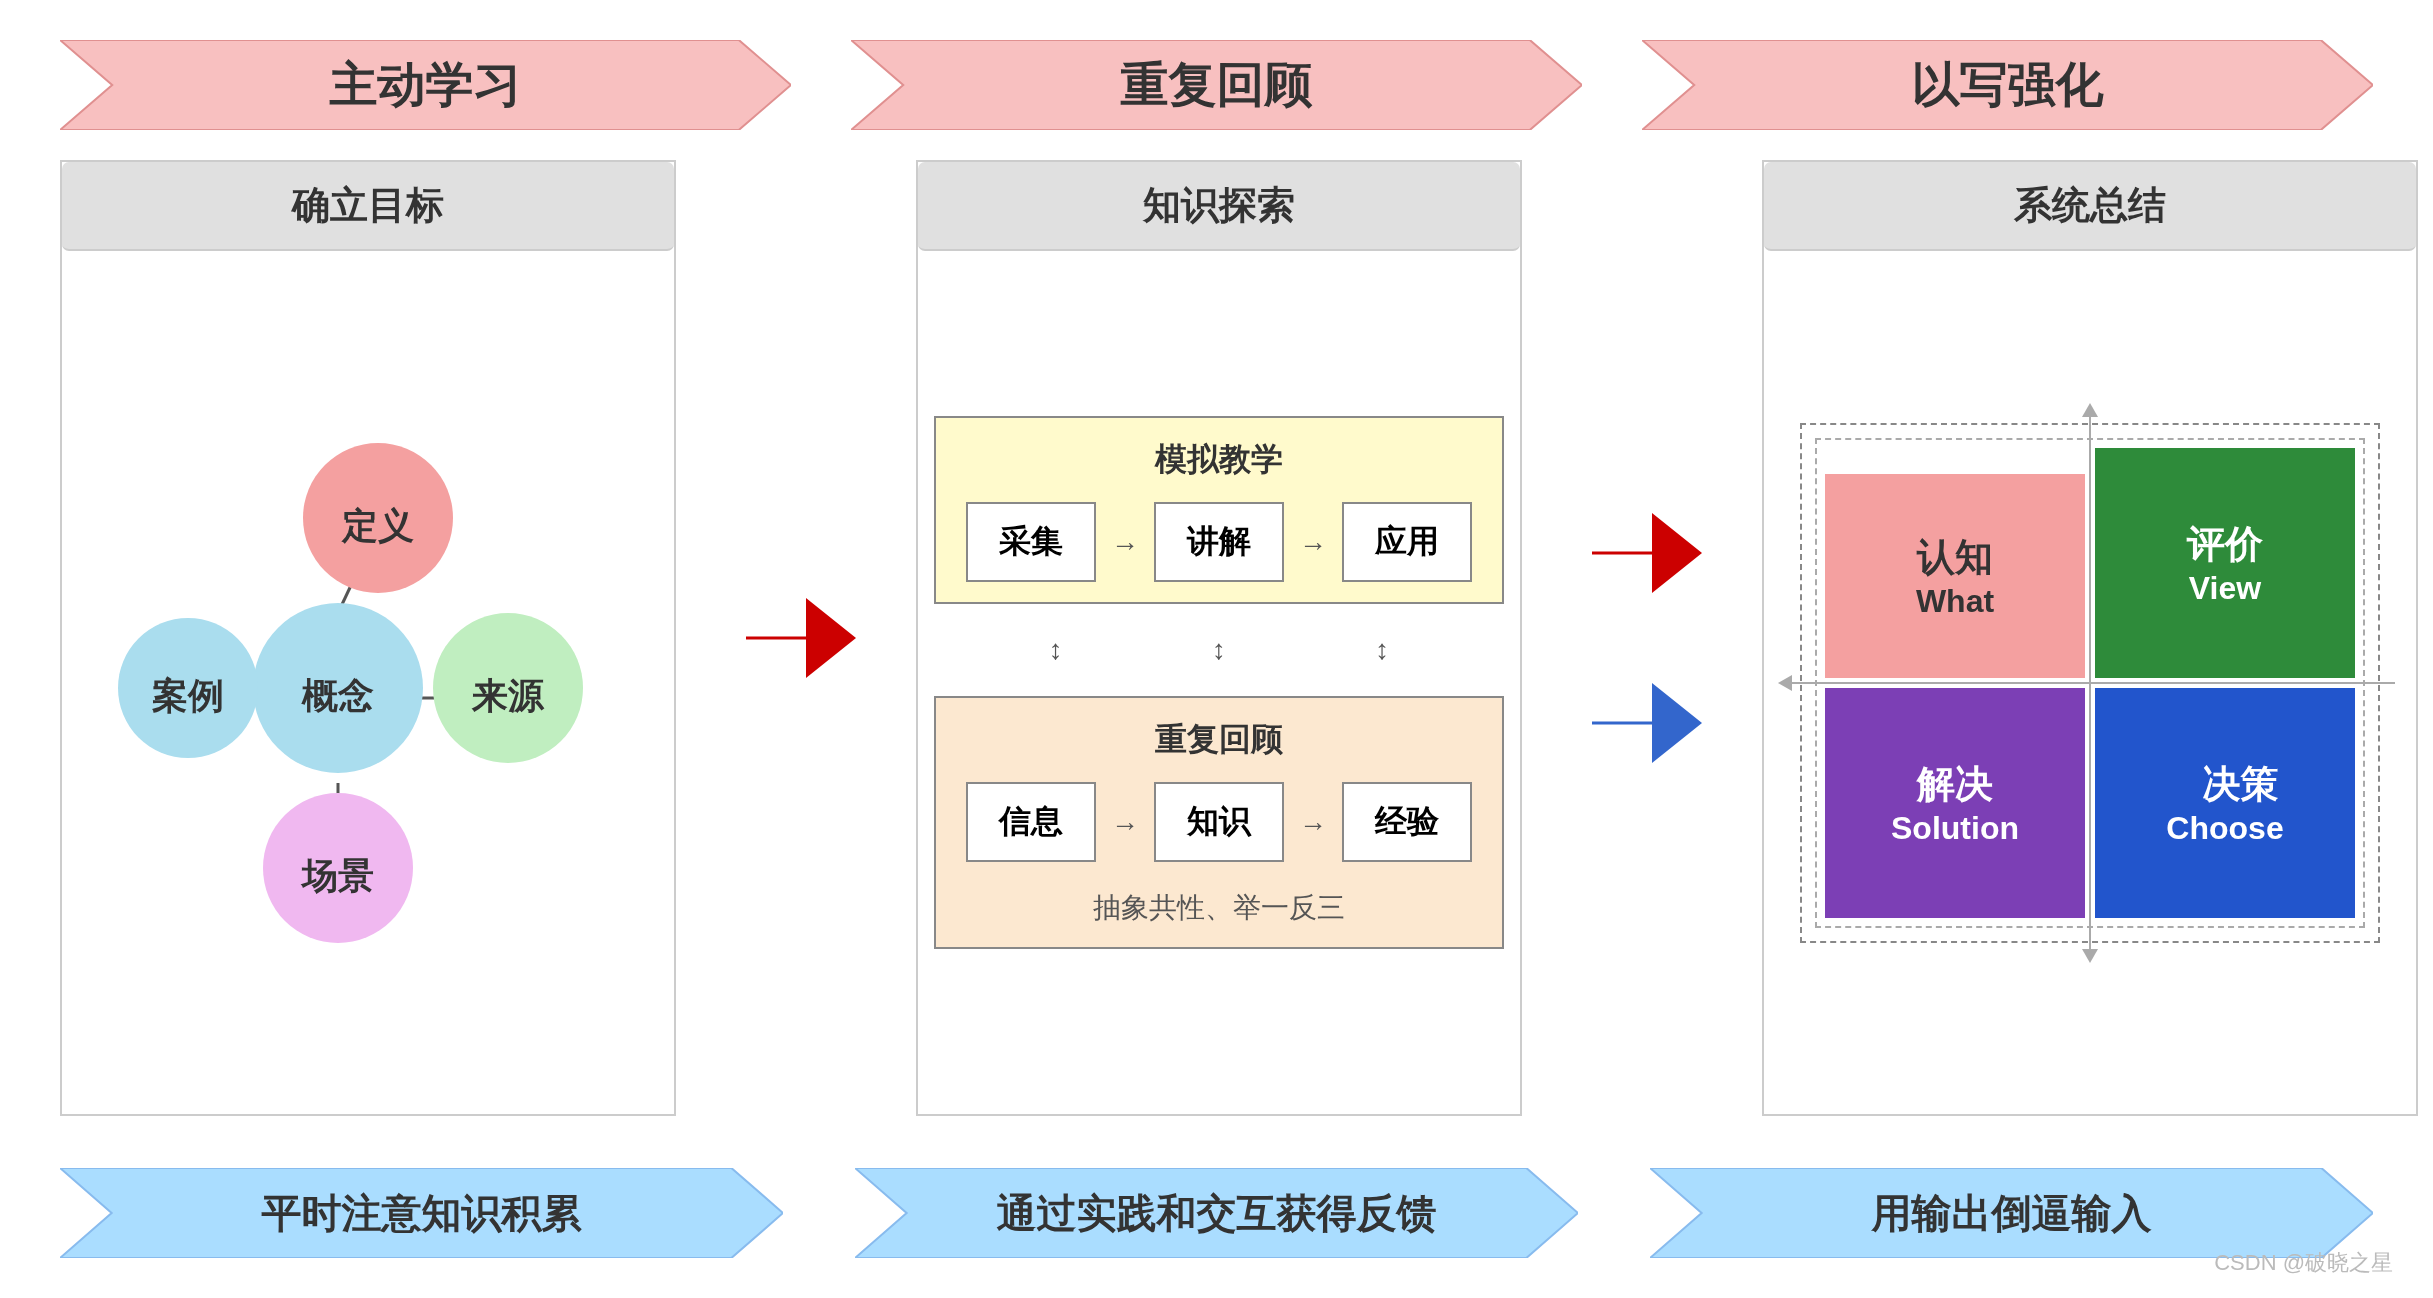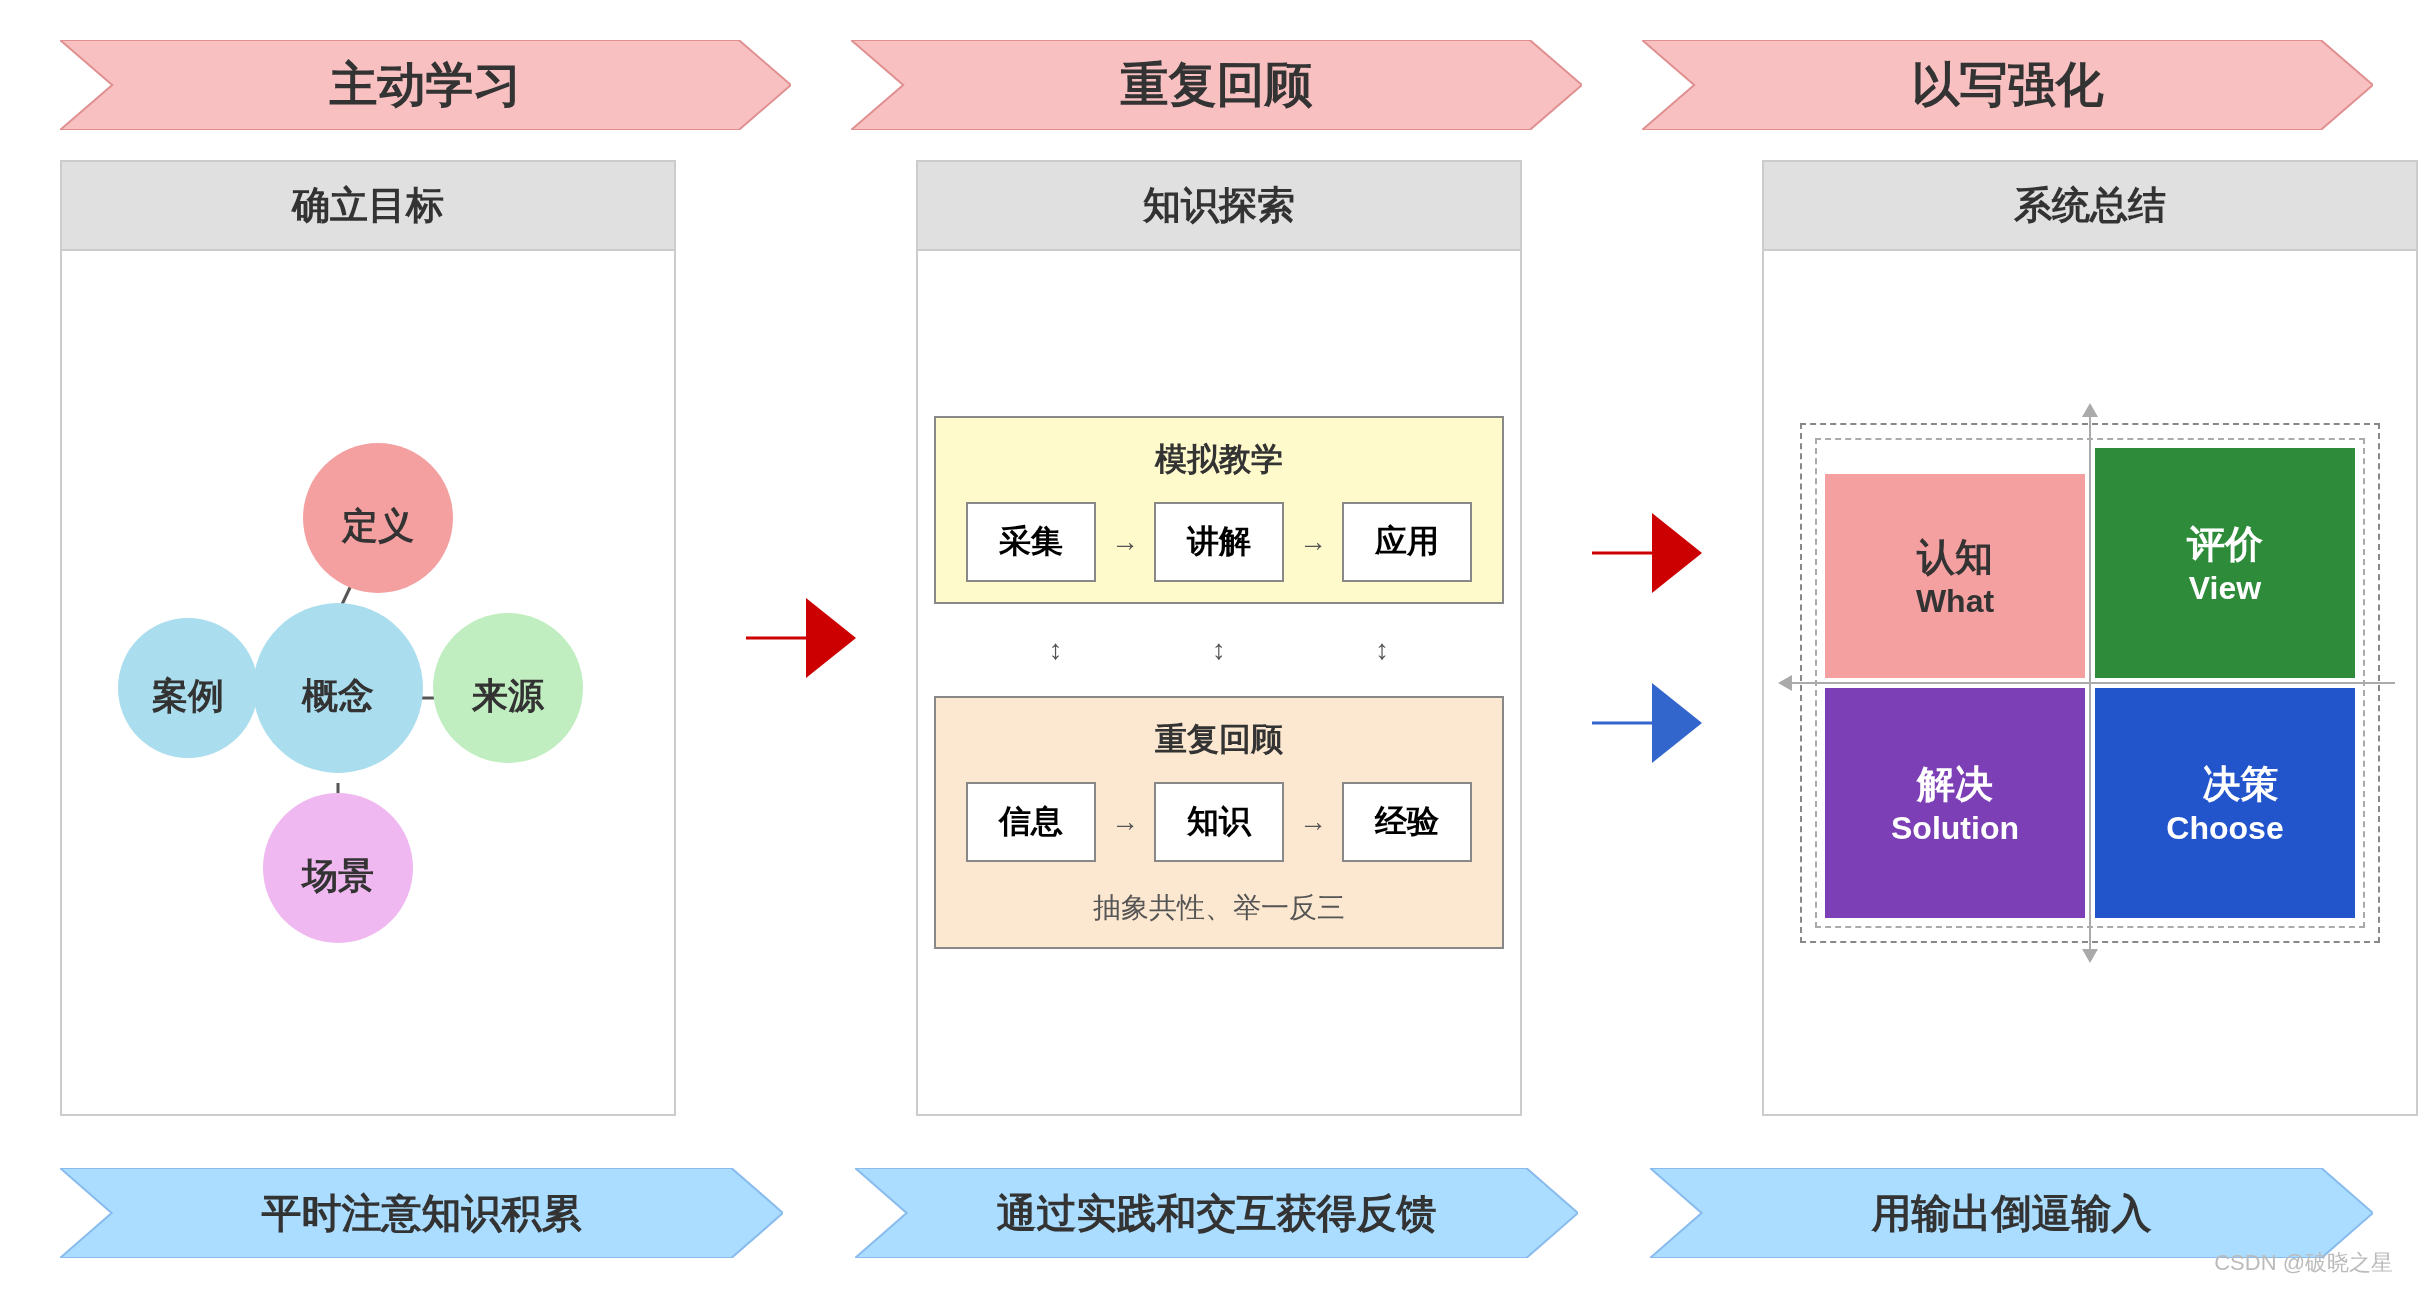--- a/index.html
+++ b/index.html
@@ -63,20 +63,21 @@
     }
 
     .main-box-header {
       background: #e0e0e0;
       text-align: center;
       font-size: 38px;
       font-weight: bold;
       padding: 18px;
       border-bottom: 2px solid #ccc;
       color: #333;
+      border-radius: 7px;
     }
 
     .main-box-content {
       flex: 1;
       display: flex;
       align-items: center;
       justify-content: center;
       padding: 16px;
     }
 

